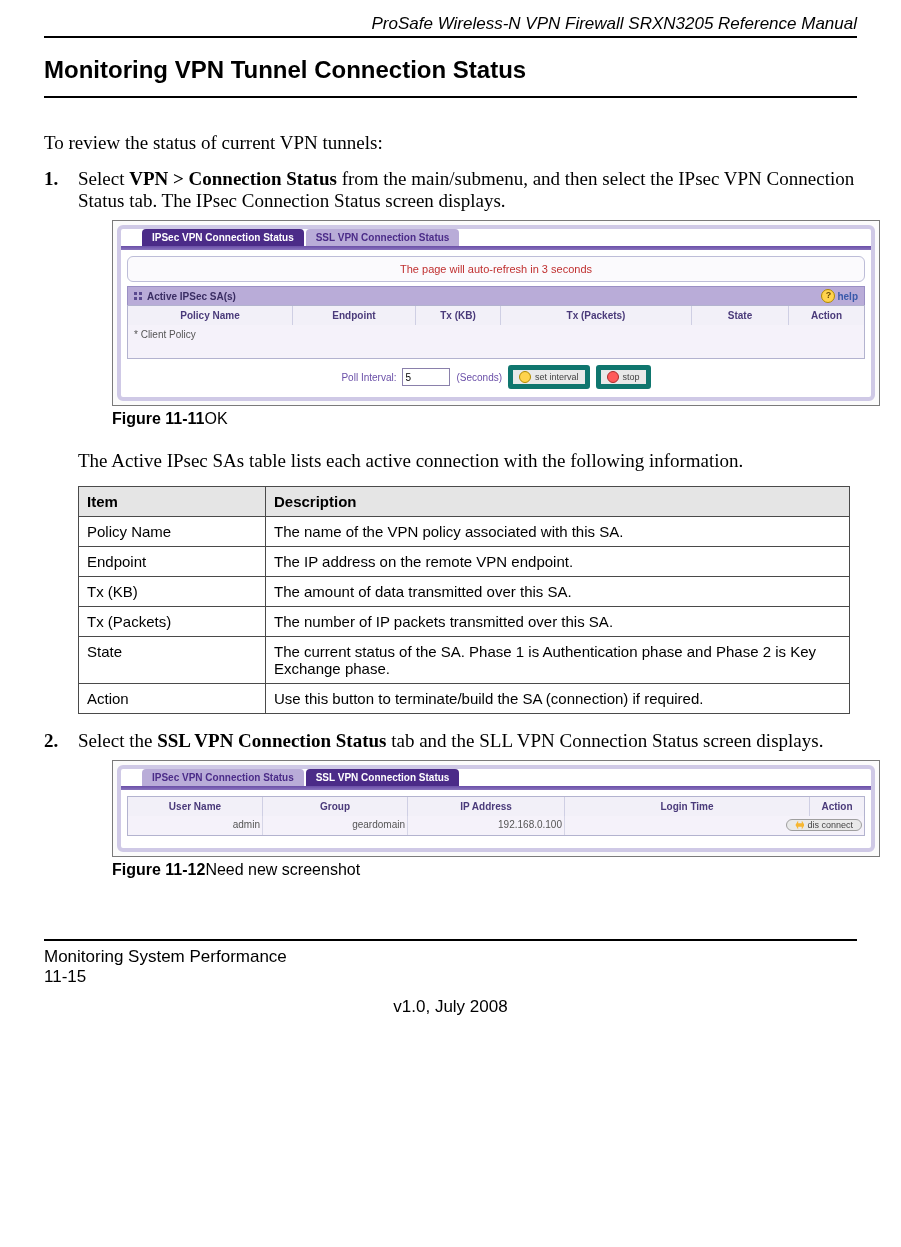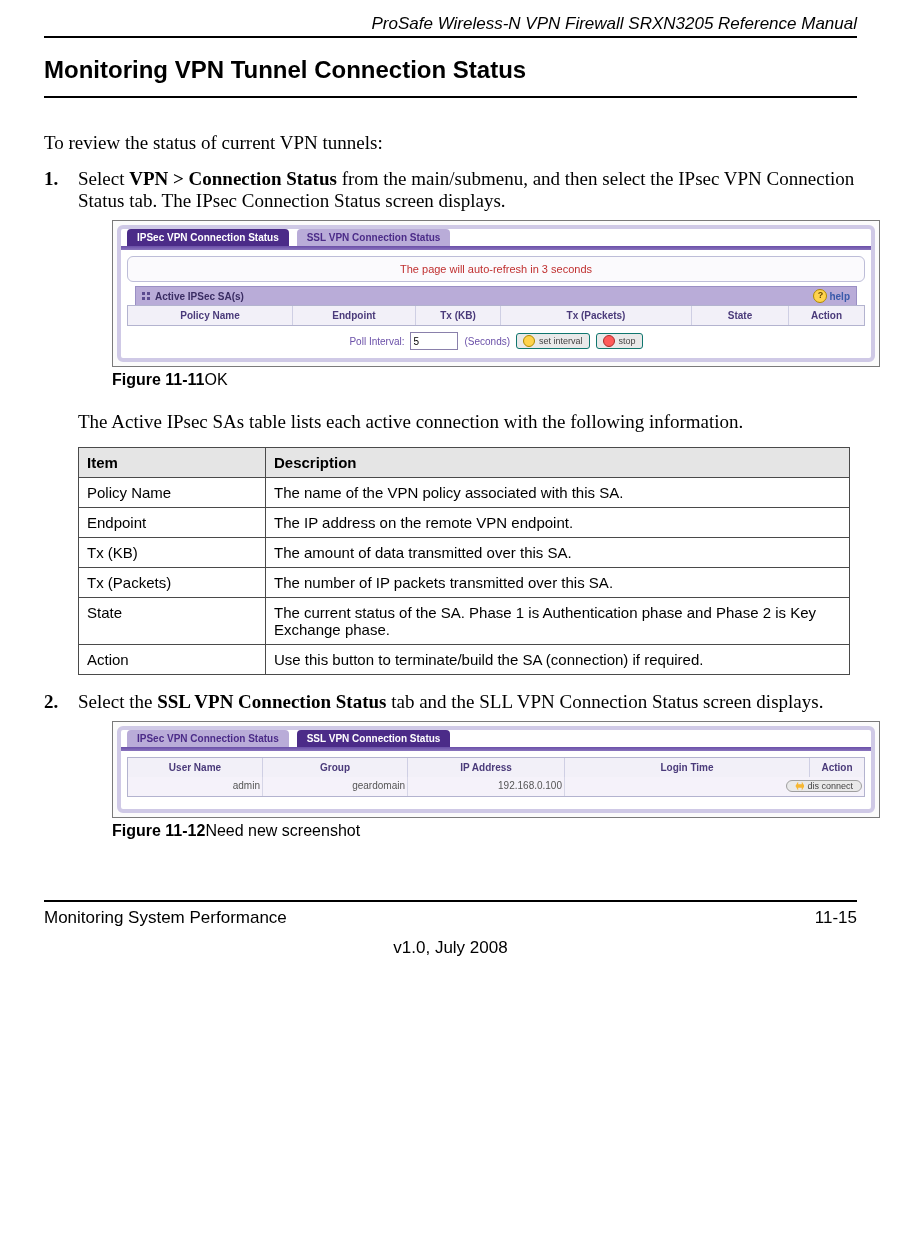--- a/index.html
+++ b/index.html
@@ -85,22 +85,22 @@
   
   .shot-inner {
     border: 4px solid #cfc9e6;
     margin: 4px;
     border-radius: 6px;
     background: #fff;
     padding-bottom: 6px;
   }
   .tabs {
     display: flex;
-    gap: 8px;
-    padding: 0 0 0 6px;
+    gap: 2px;
+    padding: 0 0 0 21px;
   }
   .tab {
     padding: 3px 10px;
     font-size: 10px;
     font-weight: bold;
     border-radius: 4px 4px 0 0;
     color: #fff;
   }
   .tab.active { background: #4b2b88; }
   .tab.inactive { background: #b9acd8; color: #4b2b88; }
@@ -119,21 +119,21 @@
     border-radius: 6px;
   }
   .panel-title {
     display: flex;
     align-items: center;
     background: #b9acd8;
     color: #3a2d63;
     font-size: 10px;
     font-weight: bold;
     padding: 2px 6px;
-    margin: 0 14px;
+    margin: 0 6px;
     border: 1px solid #9a8fc4;
     border-bottom: none;
   }
   .panel-title .grid-icon {
     display: inline-block;
     width: 8px; height: 8px;
     background:
       linear-gradient(#5a4a8f,#5a4a8f) left top/3px 3px no-repeat,
       linear-gradient(#5a4a8f,#5a4a8f) right top/3px 3px no-repeat,
       linear-gradient(#5a4a8f,#5a4a8f) left bottom/3px 3px no-repeat,
@@ -203,21 +203,21 @@
     border: 1px solid #8a80ab;
     background: #fff;
   }
   .pill {
     display: inline-flex;
     align-items: center;
     gap: 4px;
     font-size: 9px;
     color: #444;
     background: #e9e9e9;
-    border: 1px solid #0f766e;
+    border: 5px solid #0f766e;
     border-radius: 3px;
     padding: 1px 6px;
   }
   .pill-icon {
     width: 10px; height: 10px; border-radius: 50%;
     display: inline-block;
   }
   .clock-icon { background: #ffd34d; border: 1px solid #b08a00; }
   .stop-icon  { background: #ff5a5a; border: 1px solid #aa2b2b; }
 
@@ -301,20 +301,21 @@
   .foot-rule {
     border: none;
     border-top: 2px solid #000;
     margin: 60px 0 6px 0;
   }
   .footer-row {
     display: flex;
     justify-content: space-between;
     font-family: Arial, Helvetica, sans-serif;
     font-size: 17px;
+    flex-direction: column;
   }
   .footer-center {
     text-align: center;
     font-family: Arial, Helvetica, sans-serif;
     font-size: 17px;
     margin-top: 10px;
   }
 </style>
 </head>
 <body>
@@ -354,20 +355,23 @@
           </div>
 
           <div class="grid">
             <div class="grid-head">
               <div class="c-policy">Policy Name</div>
               <div class="c-ep">Endpoint</div>
               <div class="c-txkb">Tx (KB)</div>
               <div class="c-txp">Tx (Packets)</div>
               <div class="c-state">State</div>
               <div class="c-action">Action</div>
+            </div>
+            <div class="grid-body">
+              <span>* Client Policy</span>
             </div>
           </div>
 
           <div class="poll-row">
             <span>Poll Interval:</span>
             <input class="poll-input" value="5" style="">
             <span>(Seconds)</span>
             <span class="pill">
               <span class="pill-icon clock-icon"></span>
               <span>set interval</span>

